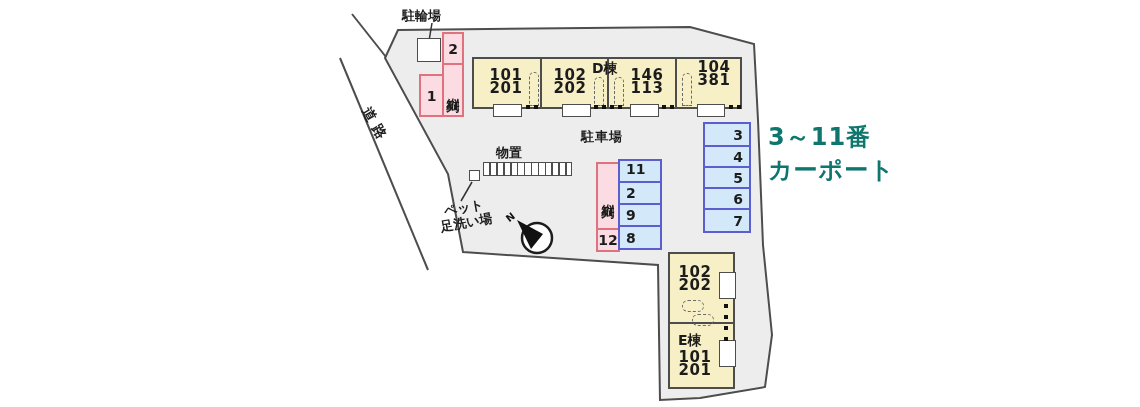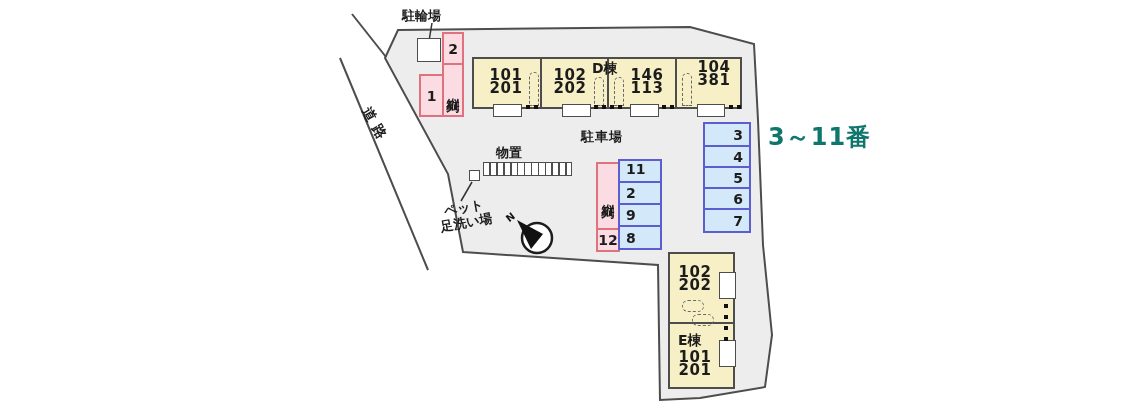--- a/index.html
+++ b/index.html
@@ -152,20 +152,21 @@
     <span class="pnum">5</span>
   </div>
   <div class="abs blue" style="left:703px;top:187px;width:48px;height:23px;padding-right:6px;display:flex;align-items:center;justify-content:flex-end;">
     <span class="pnum">6</span>
   </div>
   <div class="abs blue" style="left:703px;top:208px;width:48px;height:25px;padding-right:6px;display:flex;align-items:center;justify-content:flex-end;">
     <span class="pnum">7</span>
   </div>
 
   <div class="abs caption" style="left:768px;top:123px;">3～11番</div>
+  <div class="abs caption" style="left:768px;top:156px;">カーポート</div>
 
   <div class="abs bldg" style="left:668px;top:252px;width:67px;height:137px;">
     <div class="divh" style="top:68px;"></div>
     <div class="abs unit" style="left:4px;top:12px;width:42px;">
       <div>102</div>
       <div>202</div>
     </div>
     <div class="abs lbl" style="left:8px;top:78px;font-size:14px;">E棟</div>
     <div class="abs unit" style="left:4px;top:97px;width:42px;">
       <div>101</div>

